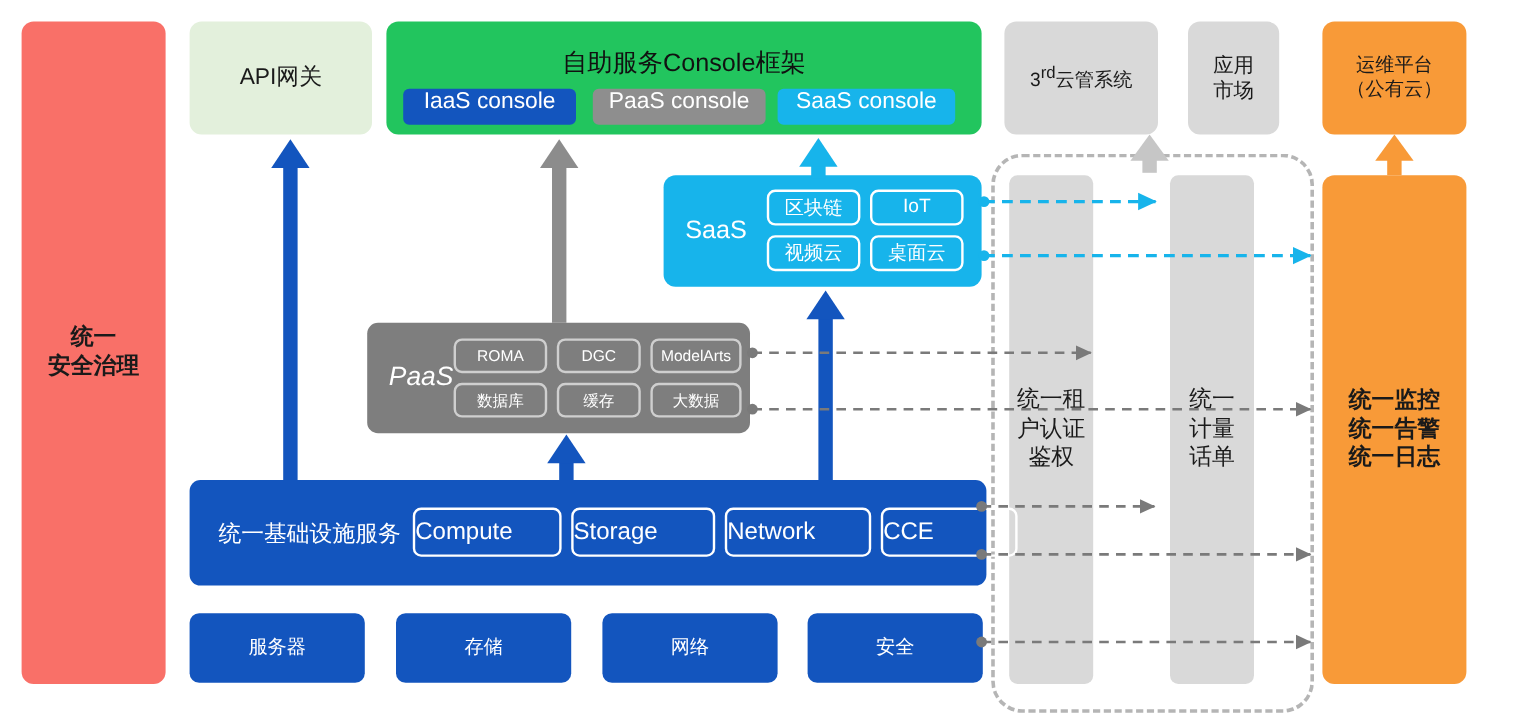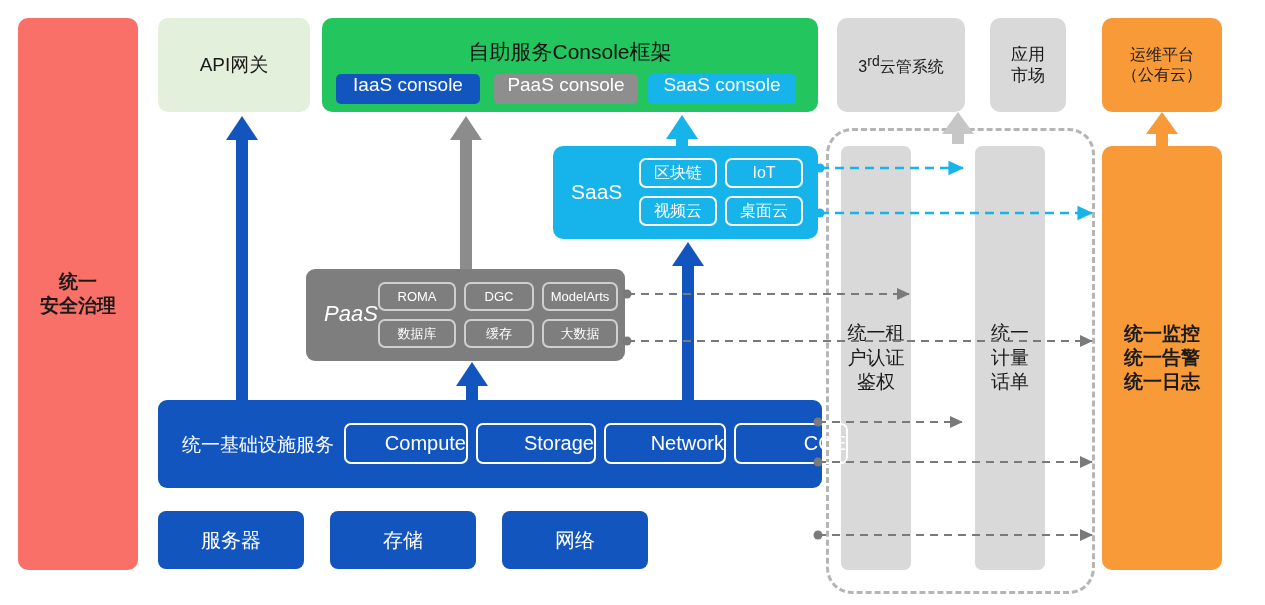--- a/index.html
+++ b/index.html
@@ -46,25 +46,25 @@
   .paas{position:absolute;background:#7E7E7E;border-radius:9px;}
   .paas-label{position:absolute;color:#ffffff;font-size:22px;font-style:italic;}
   .pill-g{position:absolute;box-sizing:border-box;display:flex;align-items:center;
           justify-content:center;border:2px solid #CFCFCF;border-radius:7px;
           color:#ffffff;font-size:13px;background:transparent;}
 
   
   .infra{position:absolute;background:#1355BE;border-radius:9px;}
   .infra-label{position:absolute;color:#ffffff;font-size:19px;}
   .pill-b{position:absolute;box-sizing:border-box;display:flex;align-items:center;
-          justify-content:flex-end;border:2px solid #ffffff;border-radius:7px;
+          justify-content:flex-start;border:2px solid #ffffff;border-radius:7px;
           color:#ffffff;font-size:20px;background:transparent;}
 
   
-  .bbox{background:#1355BE;color:#ffffff;font-size:20px;border-radius:8px;}
+  .bbox{background:#1355BE;color:#ffffff;font-size:16px;border-radius:8px;}
 
   
   .gcol{position:absolute;background:#D9D9D9;border-radius:7px;
         display:flex;align-items:center;justify-content:center;}
   .gcol span{font-size:19px;color:#1a1a1a;text-align:center;line-height:1.3;
              writing-mode:horizontal-tb;max-width:3.2em;}
   .dashbox{position:absolute;border:3px dashed #B5B5B5;border-radius:26px;}
 
   svg.overlay{position:absolute;left:0;top:0;width:1265px;height:605px;
               pointer-events:none;overflow:visible;}
@@ -180,20 +180,23 @@
   </div>
 
   <div class="box bbox" style="left:158px;top:511px;width:146px;height:58px;">
     <span>服务器</span>
   </div>
   <div class="box bbox" style="left:330px;top:511px;width:146px;height:58px;">
     <span>存储</span>
   </div>
   <div class="box bbox" style="left:502px;top:511px;width:146px;height:58px;">
     <span>网络</span>
+  </div>
+  <div class="box bbox" style="left:673px;top:511px;width:146px;height:58px;">
+    <span>安全</span>
   </div>
 
   <svg class="overlay" viewBox="0 0 1265 605">
     <defs>
       <marker id="arrGrey" markerWidth="7" markerHeight="7" refX="5.6" refY="3.2" orient="auto" markerUnits="strokeWidth">
         <path d="M0,0.4 L6,3.2 L0,6 z" fill="#7A7A7A"></path>
       </marker>
       <marker id="arrCyan" markerWidth="7" markerHeight="7" refX="5.6" refY="3.2" orient="auto" markerUnits="strokeWidth">
         <path d="M0,0.4 L6,3.2 L0,6 z" fill="#17B4EB"></path>
       </marker>

